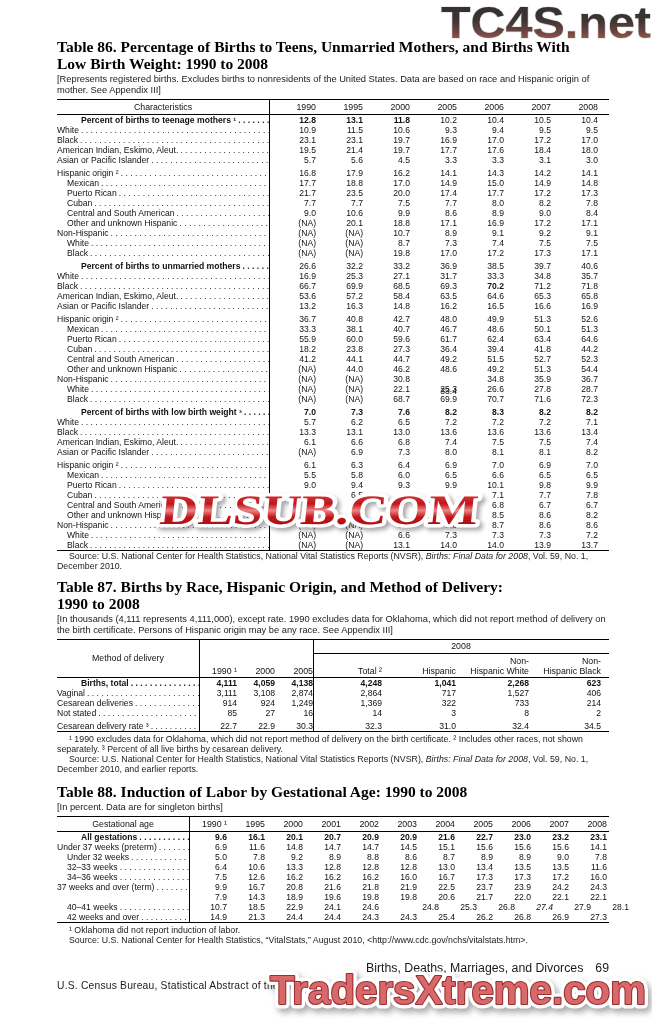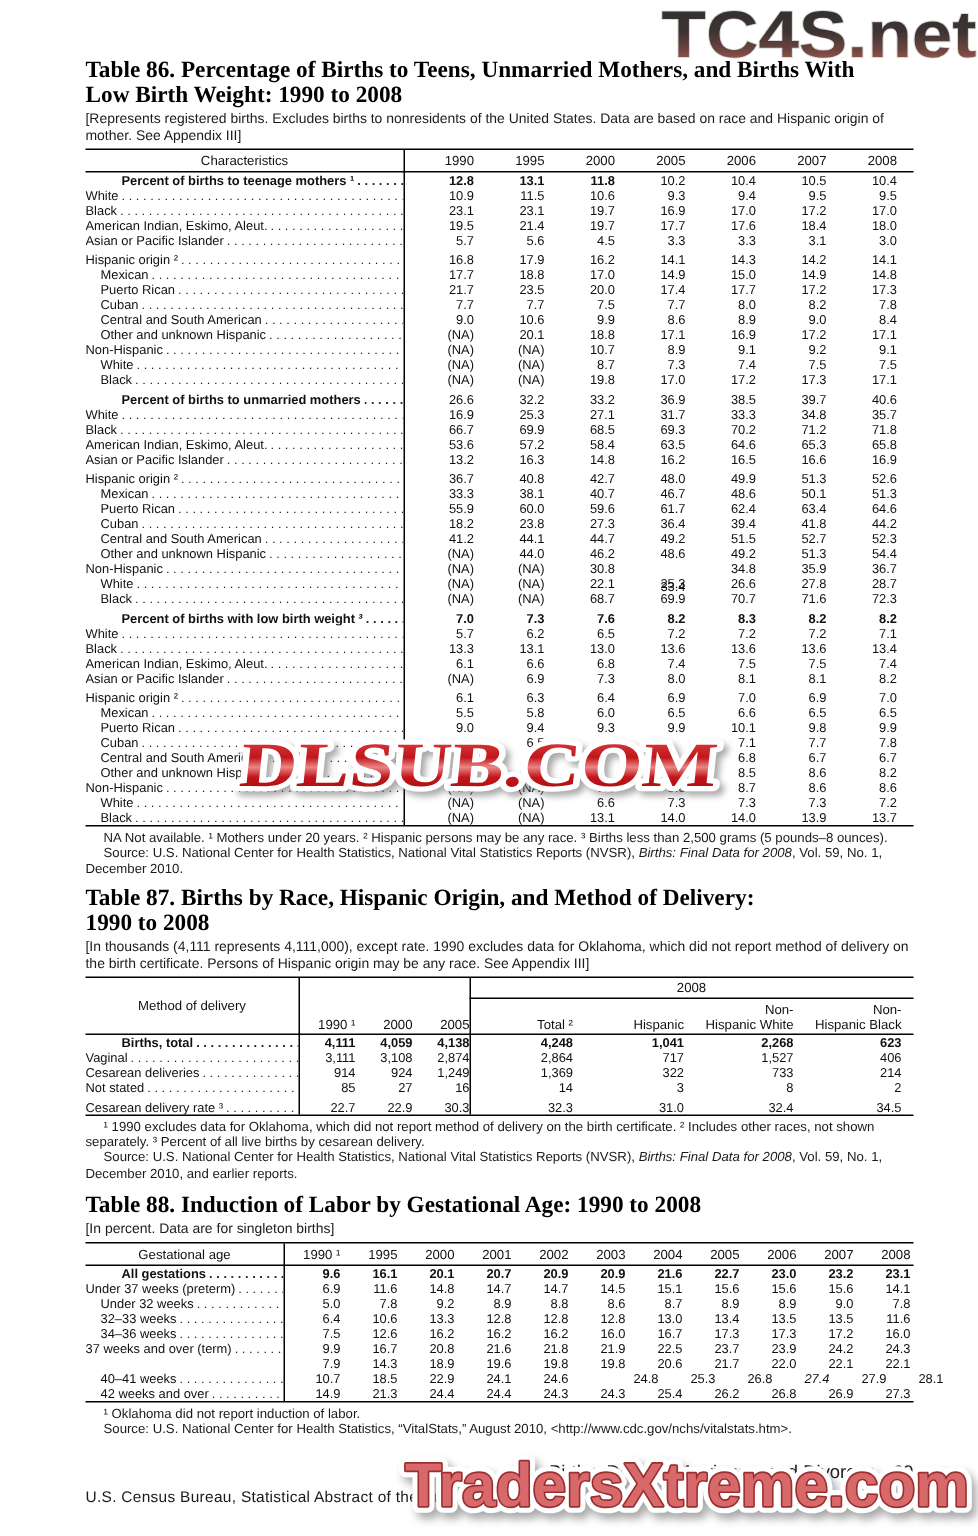--- a/index.html
+++ b/index.html
@@ -292,21 +292,21 @@
         </div>
         <div class="trow" style="padding-right: 15px;">
           <div class="lbl" style="width: 212px;">
             <span class="txt">Black</span>
             <span class="leader"></span>
           </div>
           <div class="val" style="width: 47px;">66.7</div>
           <div class="val" style="width: 47px;">69.9</div>
           <div class="val" style="width: 47px;">68.5</div>
           <div class="val" style="width: 47px;">69.3</div>
-          <div class="val" style="width: 47px;">70.2</div>
+          <div class="val" style="width: 47px; font-weight: bold;">70.2</div>
           <div class="val" style="width: 47px;">71.2</div>
           <div class="val" style="width: 47px;">71.8</div>
         </div>
         <div class="trow" style="padding-right: 15px;">
           <div class="lbl" style="width: 212px;">
             <span class="txt">American Indian, Eskimo, Aleut.</span>
             <span class="leader"></span>
           </div>
           <div class="val" style="width: 47px;">53.6</div>
           <div class="val" style="width: 47px;">57.2</div>
@@ -626,21 +626,20 @@
           <div class="val" style="width: 47px;">(NA)</div>
           <div class="val" style="width: 47px;">(NA)</div>
           <div class="val" style="width: 47px;">13.1</div>
           <div class="val" style="width: 47px;">14.0</div>
           <div class="val" style="width: 47px;">14.0</div>
           <div class="val" style="width: 47px;">13.9</div>
           <div class="val" style="width: 47px;">13.7</div>
         </div>
       </div>
   </div>
-  <div class="fn">NA Not available. ¹ Mothers under 20 years. ² Hispanic persons may be any race. ³ Births less than 2,500 grams (5 pounds–8 ounces).</div>
   <div class="src" id="t86-src"><span>Source: U.S. National Center for Health Statistics, National Vital Statistics Reports (NVSR), </span><span class="it">Births: Final Data for 2008</span><span>, Vol. 59, No. 1, December 2010.</span></div>
 
   <div class="ttl sect">
     <div>Table 87. Births by Race, Hispanic Origin, and Method of Delivery:</div>
     <div>1990 to 2008</div>
   </div>
   <div class="note">[In thousands (4,111 represents 4,111,000), except rate. 1990 excludes data for Oklahoma, which did not report method of delivery on the birth certificate. Persons of Hispanic origin may be any race. See Appendix III]</div>
 
   <div class="tbl t87">
     <div class="vline" style="left:142px"></div>

